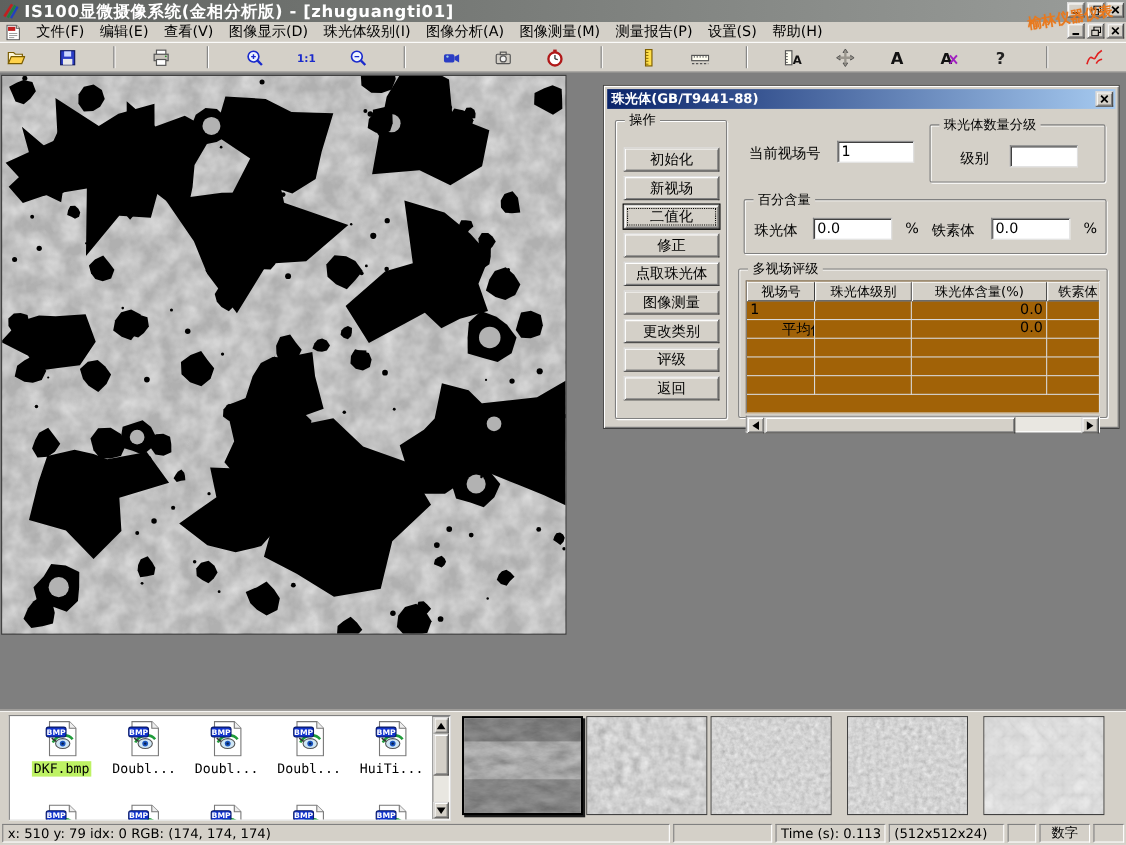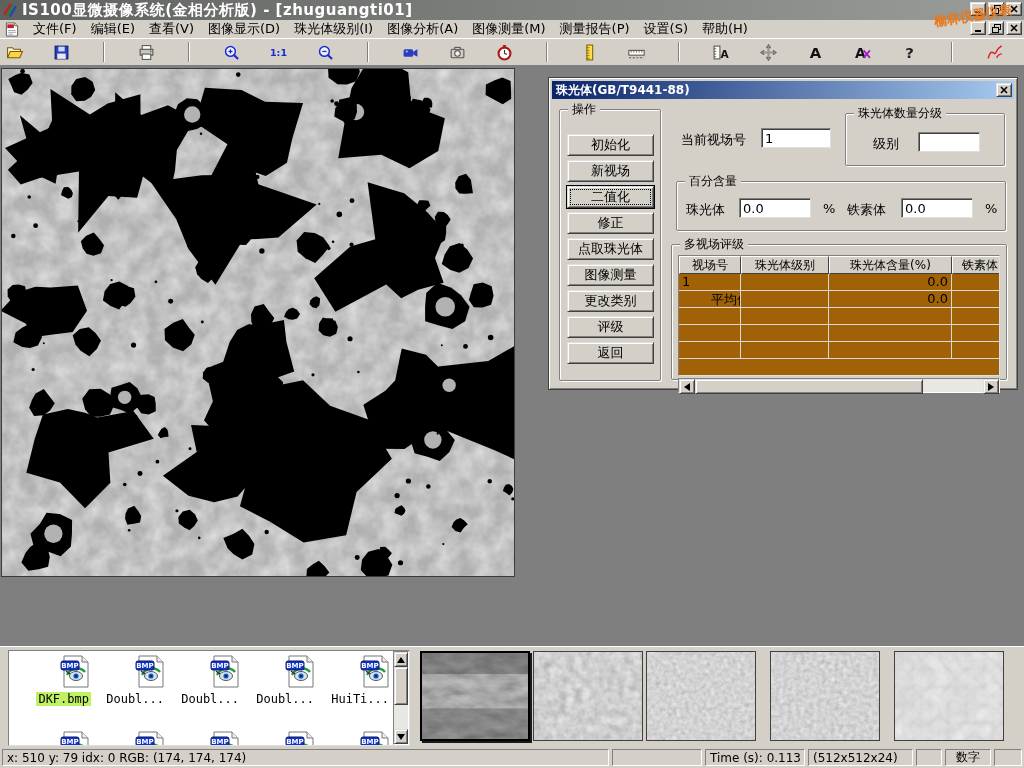--- a/index.html
+++ b/index.html
@@ -73,21 +73,21 @@
   .td.num { text-align:right; }
   #mtable-hscroll { position:absolute; left:6px; top:133px; width:322px; height:15px; background:#e9e7e1; display:flex; }
   .sbtn { width:16px; height:15px; flex:none; display:flex; align-items:center; justify-content:center; }
   .sthumb { width:228px; height:15px; flex:none; }
 
   
   #bottom { position:absolute; left:0; top:645px; width:1024px; height:102px; background:#d4d0c8;
             border-top:1px solid #808080; box-shadow:inset 0 1px 0 #fff; }
   #filelist { position:absolute; left:8px; top:4px; width:402px; height:96px; background:#fff;
               border:1px solid; border-color:#808080 #dfdfdf #dfdfdf #808080; overflow:hidden; }
-  .file-item { position:absolute; width:70px; text-align:right; }
+  .file-item { position:absolute; width:70px; text-align:center; }
   .file-label { display:inline-block; font-family:"DejaVu Sans Mono","Liberation Mono",monospace;
                 font-size:12px; margin-top:1px; padding:0 2px; white-space:nowrap; }
   .file-label.selected { background:#bef264; }
   #fl-scroll { position:absolute; right:0; top:0; width:16px; height:94px; background:#e9e7e1; }
   .thumb { position:absolute; top:5px; width:110px; height:90px; border:1px solid #404040; }
   .thumb.selected { border:2px solid #000; box-shadow:2px 2px 0 #1a1a1a; }
 
   
   #statusbar { position:absolute; left:0; top:747px; width:1024px; height:21px; background:#d4d0c8;
                display:flex; align-items:center; padding:2px 2px; gap:3px; font-size:12px; }

